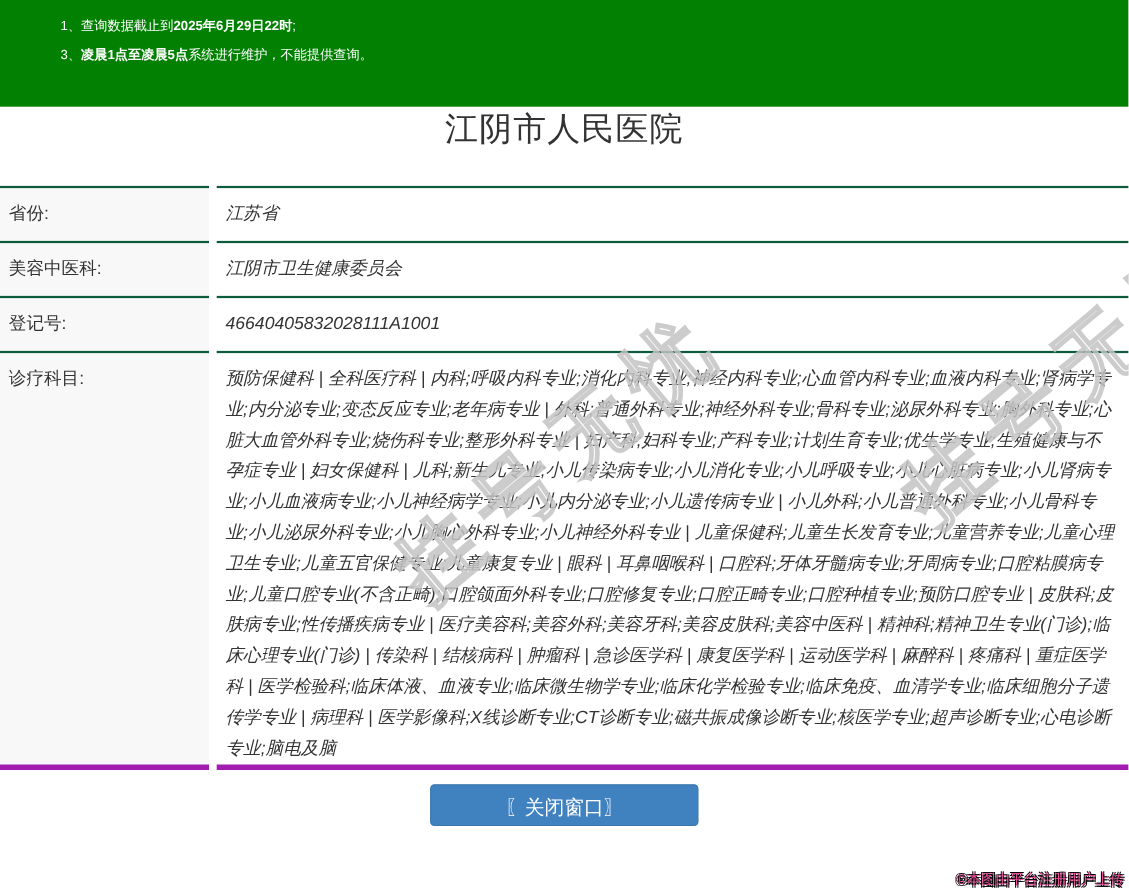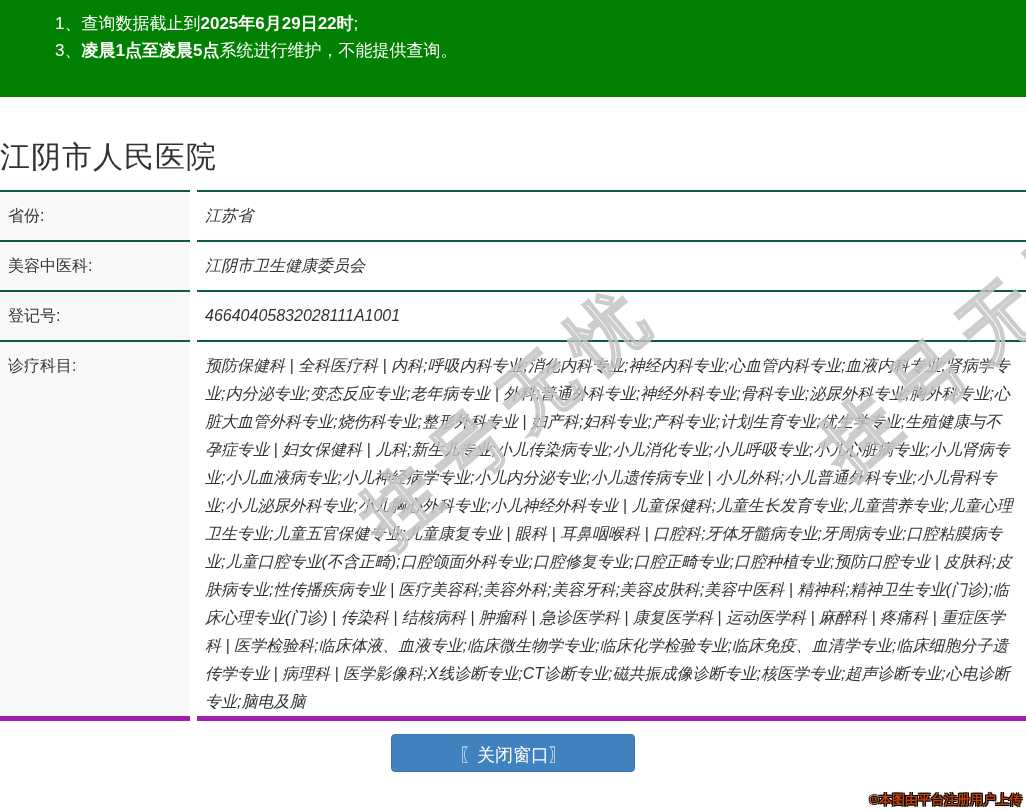--- a/index.html
+++ b/index.html
@@ -5,32 +5,32 @@
   html,body{margin:0;padding:0;}
   body{
     width:1026px;height:811px;overflow:hidden;position:relative;
     background:#ffffff;
     font-family:"Liberation Sans","DejaVu Sans",sans-serif;
     color:#333;
   }
   
   .notice-bar{
     background:#018001;color:#ffffff;height:97px;box-sizing:border-box;
-    padding:10px 10px 0 55px;font-size:17px;line-height:27px;
+    padding:10px 10px 0 55px;font-size:12px;line-height:27px;
   }
   .notice-line{white-space:nowrap;}
   .notice-line b{font-weight:bold;}
   
   .page-title{
-    padding-top:40px;font-size:30px;color:#333;
+    text-align:center;font-size:30px;color:#333;
     font-weight:normal;margin:0;letter-spacing:1px;
   }
   
   table.info-table{
-    width:100%;border-collapse:collapse;margin-top:12px;
+    width:100%;border-collapse:collapse;margin-top:31px;
     border-top:2px solid #0c5c3c;
     font-size:16px;
     border-radius:22px;
   }
   table.info-table tr{border-bottom:2px solid #0c5c3c;}
   table.info-table tr.last-row{border-bottom:5px solid #a21caf;}
   table.info-table th{
     width:172px;background:#f8f8f8;font-weight:normal;text-align:left;
     padding:14px 10px 14px 8px;vertical-align:top;color:#333;
     border-right:7px solid #ffffff;line-height:20px;
@@ -57,21 +57,21 @@
     font-size:74px;letter-spacing:16px;white-space:nowrap;
     color:rgba(255,255,255,0.12);
     -webkit-text-stroke:2px #c4c4c4;
     opacity:.85;font-weight:bold;
   }
   .wm-a{left:330px;top:365px;transform:rotate(-40deg);transform-origin:center;}
   .wm-b{left:790px;top:295px;transform:rotate(-40deg);transform-origin:center;}
   
   .copyright{
     position:absolute;right:4px;bottom:2px;z-index:20;
-    color:#c2410c;font-size:13px;font-weight:bold;
+    color:#ec4899;font-size:13px;font-weight:normal;
     text-shadow:-1px -1px 0 #000,1px -1px 0 #000,-1px 1px 0 #000,1px 1px 0 #000;
   }
 </style>
 </head>
 <body>
 
 <div class="notice-bar">
   <div class="notice-line"><span>1、</span><span>查询数据截止到</span><b>2025年6月29日22时</b><span>;</span></div>
   <div class="notice-line"><span>3、</span><span></span><b>凌晨1点至凌晨5点</b><span>系统进行维护，不能提供查询。</span></div>
 </div>

